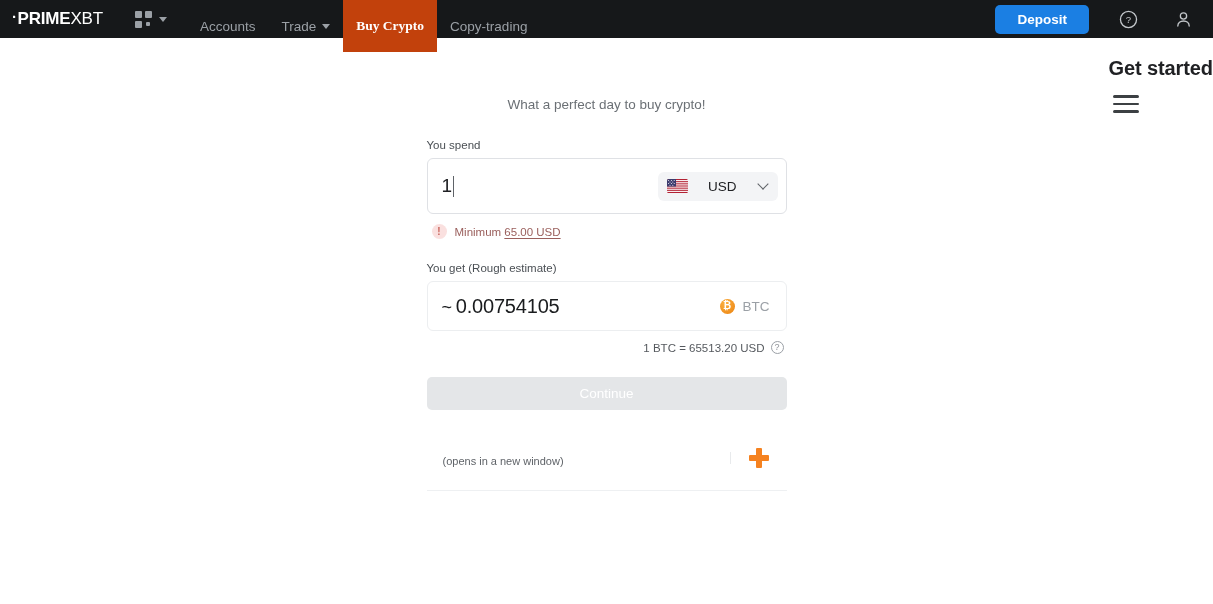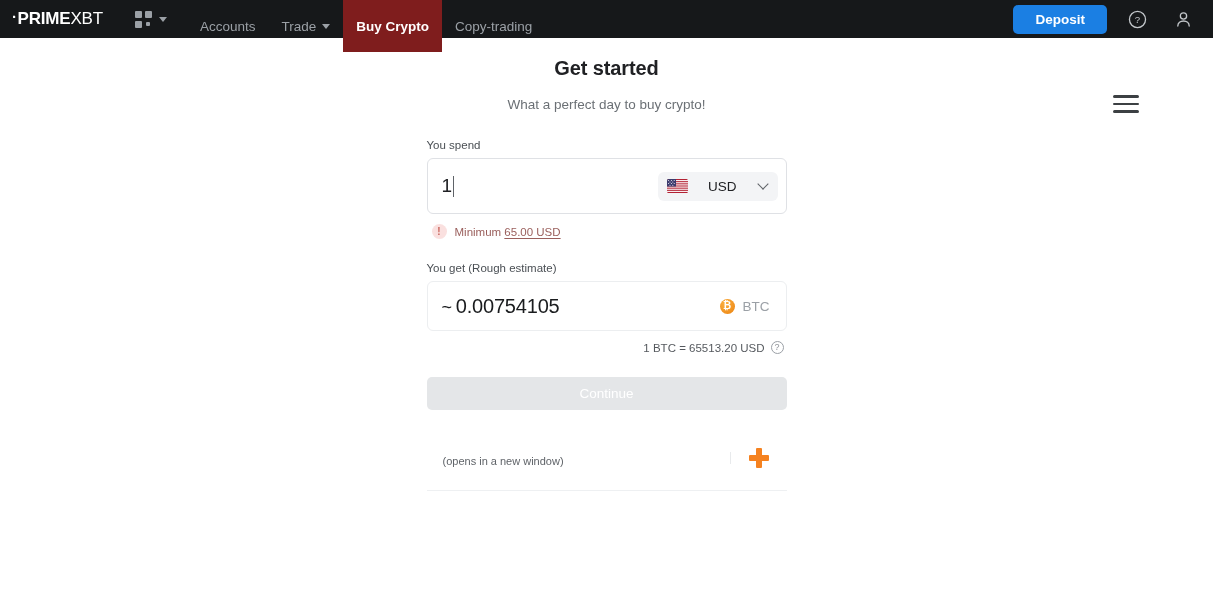--- a/index.html
+++ b/index.html
@@ -49,42 +49,42 @@
     border-top: 5px solid #9ba0a6;
   }
 
   .nav-items { display: flex; align-items: stretch; height: 38px; }
   .nav-item {
     display: flex; align-items: center; gap: 6px;
     padding: 0 13px; height: 52px;
     color: #9ba0a6; font-size: 13.5px; cursor: pointer;
     white-space: nowrap;
   }
-  .nav-item.active { color: #ffffff; font-weight: 700; background: #7f1d1d; }
+  .nav-item.active { color: #ffffff; font-weight: 700; background: #c2410c; font-family: Liberation Serif, serif; }
   .nav-item .caret { border-top-color: #9ba0a6; }
 
-  .nav-right { margin-left: auto; display: flex; align-items: center; gap: 14px; padding-right: 14px; }
+  .nav-right { margin-left: auto; display: flex; align-items: center; gap: 23px; padding-right: 14px; }
   .deposit-btn {
     background: #1b7fe3; color: #fff; font-size: 13.5px; font-weight: 700;
     border: none; border-radius: 5px; padding: 7px 22px; cursor: pointer;
   }
   .icon-btn { width: 32px; height: 32px; display: flex; align-items: center; justify-content: center; cursor: pointer; }
 
   
   .hamburger {
     position: absolute; right: 74px; top: 57px;
     width: 26px; cursor: pointer;
   }
   .hamburger i { display: block; height: 2.5px; background: #3c4043; border-radius: 2px; margin-bottom: 5px; }
   .hamburger i:last-child { margin-bottom: 0; }
 
   
   .page { position: relative; padding-top: 19px; }
   .page-title {
-    text-align: center; font-size: 20px; font-weight: 700; color: #202124;
+    text-align: right; font-size: 20px; font-weight: 700; color: #202124;
     letter-spacing: -0.1px;
   }
   .page-subtitle {
     text-align: center; font-size: 13.5px; color: #6b7075; margin-top: 17px;
   }
 
   .form { width: 360px; margin: 0 auto; padding-top: 27px; }
 
   .field-label { font-size: 11.5px; color: #4a4f54; margin-bottom: 7px; }
 

